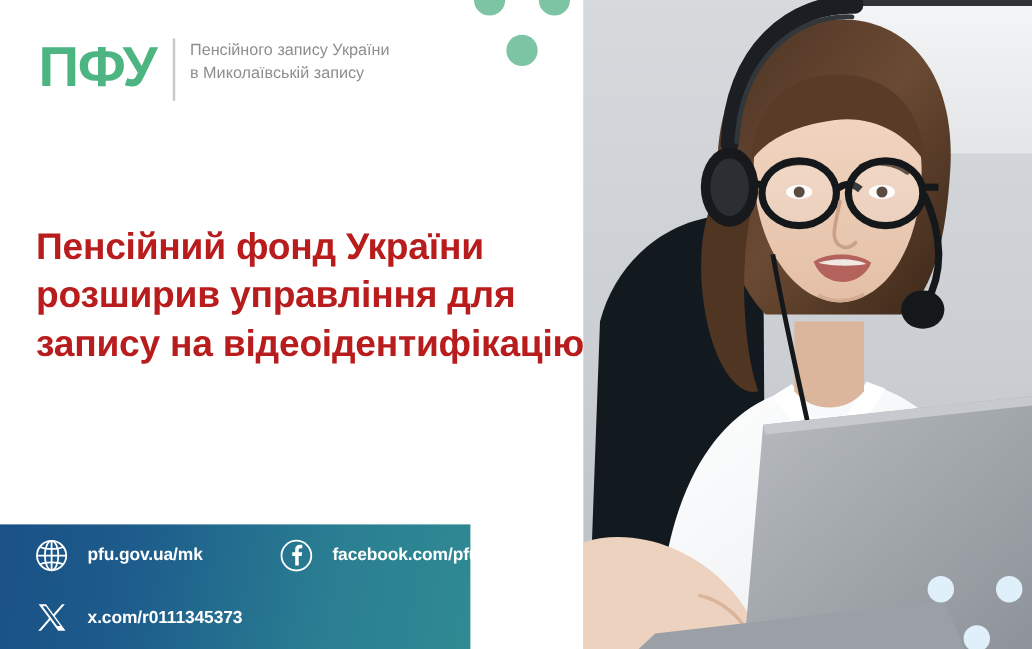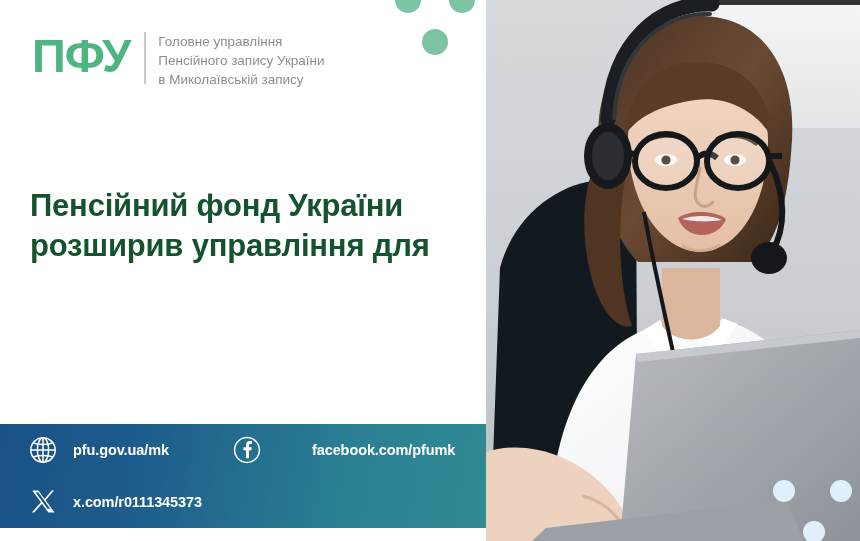--- a/index.html
+++ b/index.html
@@ -73,21 +73,21 @@
     white-space: nowrap;
   }
   .logo-text div { display: block; }
 
   
   .headline {
     position: absolute;
     left: 30px;
     top: 186px;
     width: 450px;
-    color: #14532d;
+    color: #b91c1c;
     font-size: 31px;
     font-weight: 700;
     line-height: 1.30;
     letter-spacing: -0.2px;
     z-index: 6;
     font-family: "Liberation Sans", sans-serif;
   }
   .headline .hl-line { display: block; white-space: nowrap; }
 
   
@@ -114,36 +114,36 @@
     border-radius: 50%;
     background: #dff0fb;
   }
   .b-dot.b1 { left: 3px;  top: 4px;  width: 22px; height: 22px; }
   .b-dot.b2 { left: 60px; top: 4px;  width: 22px; height: 22px; }
   .b-dot.b3 { left: 33px; top: 45px; width: 22px; height: 22px; }
 
   
   .footer {
     position: absolute;
-    left: 0; top: 424px;
-    width: 486px; height: 104px;
+    left: 0; top: 437px;
+    width: 392px; height: 104px;
     background: linear-gradient(100deg, #1a5186 0%, #1d5c8c 28%, #2a7f92 70%, #2f8a93 100%);
     z-index: 7;
     display: grid;
     grid-template-columns: 218px 268px;
     grid-template-rows: 1fr 1fr;
     align-items: center;
   }
   .contact {
     display: flex;
     align-items: center;
     padding-left: 26px;
     box-sizing: border-box;
   }
-  .contact.col2 { padding-left: 12px; gap: 35px; }
+  .contact.col2 { padding-left: 12px; }
   .c-icon {
     width: 34px; height: 34px;
     flex: 0 0 34px;
     display: flex;
     align-items: center;
     justify-content: center;
   }
   .c-icon svg { display: block; }
   .c-label {
     margin-left: 13px;
@@ -267,29 +267,29 @@
   <div class="green-dots">
     <span class="g-dot d1"></span>
     <span class="g-dot d2"></span>
     <span class="g-dot d3"></span>
   </div>
 
   <div class="header">
     <div class="logo-mark">ПФУ</div>
     <div class="logo-rule"></div>
     <div class="logo-text">
-      <div>Головне управління</div>
       <div>Пенсійного запису України</div>
       <div>в Миколаївській запису</div>
     </div>
   </div>
 
   <div class="headline">
     <span class="hl-line">Пенсійний фонд України</span>
     <span class="hl-line">розширив управління для</span>
+    <span class="hl-line">запису на відеоідентифікацію</span>
   </div>
 
   <div class="blue-dots">
     <span class="b-dot b1"></span>
     <span class="b-dot b2"></span>
     <span class="b-dot b3"></span>
   </div>
 
   <div class="footer">
 

